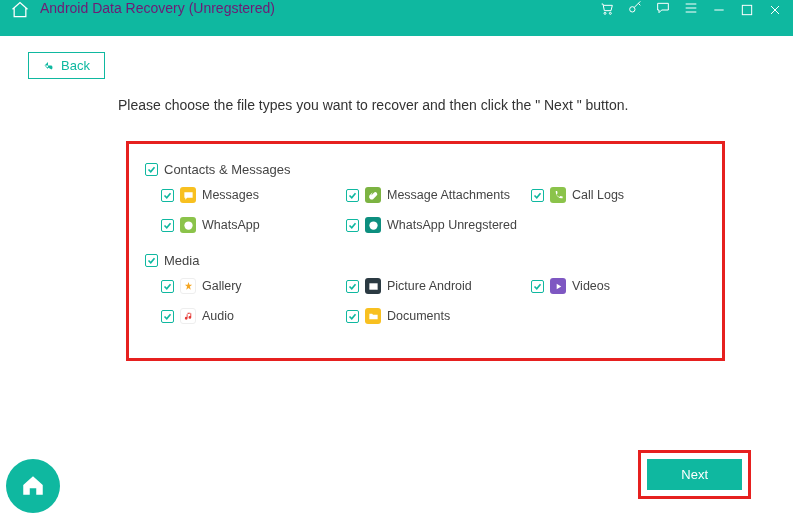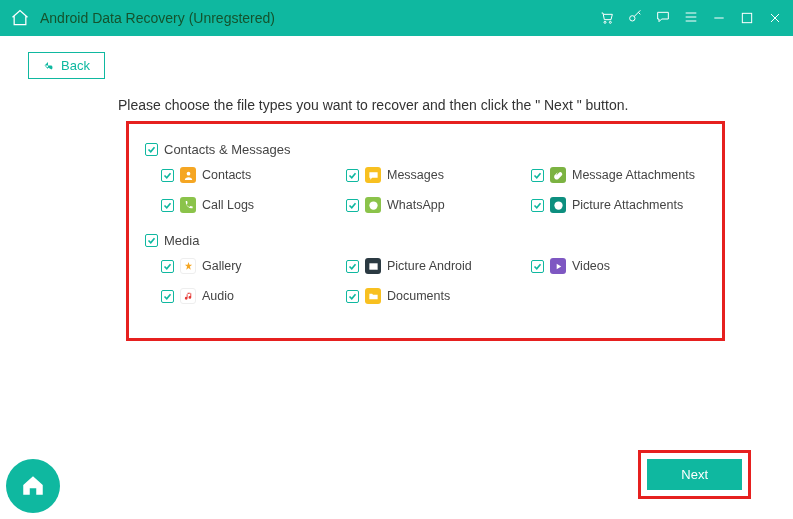--- a/index.html
+++ b/index.html
@@ -6,23 +6,23 @@
   body {
     width: 793px;
     height: 519px;
     font-family: Arial, sans-serif;
     background: #fff;
     position: relative;
   }
   .titlebar {
     height: 36px;
     background: #0fb8a0;
-    color: #14532d;
-    display: flex;
-    align-items: center;
+    color: #701a75;
+    display: flex;
+    align-items: flex-start;
     padding: 0 10px;
     font-size: 14px;
   }
   .home-icon { margin-right: 10px; display: flex; align-items: center; }
   .home-icon svg { width: 20px; height: 20px; stroke: #fff; fill: none; stroke-width: 1.5; }
   .title-text { flex: 1; }
   .title-actions { display: flex; align-items: center; gap: 12px; }
   .title-actions svg { width: 16px; height: 16px; stroke: #fff; fill: none; stroke-width: 1.5; }
   .winbtn { width: 16px; display:flex; justify-content:center; }
 
@@ -38,21 +38,21 @@
     font-size: 13px;
     padding: 5px 14px;
     display: inline-flex;
     align-items: center;
     gap: 6px;
     cursor: pointer;
   }
   .back-btn svg { width: 12px; height: 12px; fill: #0fb8a0; }
 
   .instruction {
-    margin: 18px 0 8px 90px;
+    margin: 18px 0 28px 90px;
     font-size: 14px;
     color: #333;
   }
 
   .main-box {
     border: 3px solid #e6201f;
     margin: 0 28px 16px 98px;
     padding: 18px 16px 14px 16px;
   }
   .group-head {
@@ -213,34 +213,20 @@
         </span>
       <span>Contacts &amp; Messages</span>
     </div>
     <div class="items-row">
       <div class="item">
         <span class="cb">
             <svg viewBox="0 0 12 12">
               <path d="M2 6l3 3 5-6"></path>
             </svg>
           </span>
-        <span class="ic ic-orange">
-            <svg viewBox="0 0 24 24">
-              <circle cx="12" cy="8" r="4"></circle>
-              <path d="M4 22c0-4 4-6 8-6s8 2 8 6"></path>
-            </svg>
-          </span>
-        <span>Contacts</span>
-      </div>
-      <div class="item">
-        <span class="cb">
-            <svg viewBox="0 0 12 12">
-              <path d="M2 6l3 3 5-6"></path>
-            </svg>
-          </span>
         <span class="ic ic-yellow">
             <svg viewBox="0 0 24 24">
               <path d="M3 5h18v12H9l-4 4V17H3z"></path>
             </svg>
           </span>
         <span>Messages</span>
       </div>
       <div class="item">
         <span class="cb">
             <svg viewBox="0 0 12 12">
@@ -284,21 +270,21 @@
         <span class="cb">
             <svg viewBox="0 0 12 12">
               <path d="M2 6l3 3 5-6"></path>
             </svg>
           </span>
         <span class="ic ic-teal">
             <svg viewBox="0 0 24 24">
               <circle cx="12" cy="12" r="9"></circle>
             </svg>
           </span>
-        <span>Picture Attachments</span>
+        <span>WhatsApp Unregstered</span>
       </div>
     </div>
 
     <div class="group-head">
       <span class="cb">
           <svg viewBox="0 0 12 12">
             <path d="M2 6l3 3 5-6"></path>
           </svg>
         </span>
       <span>Media</span>

